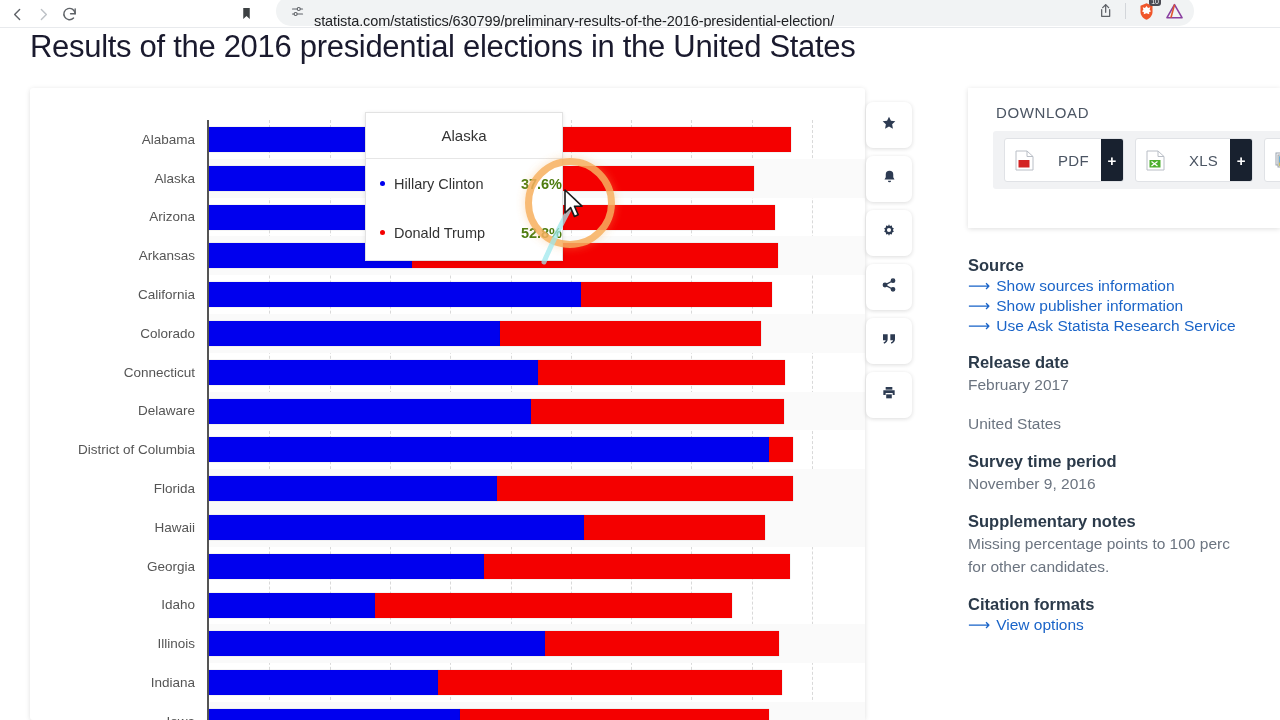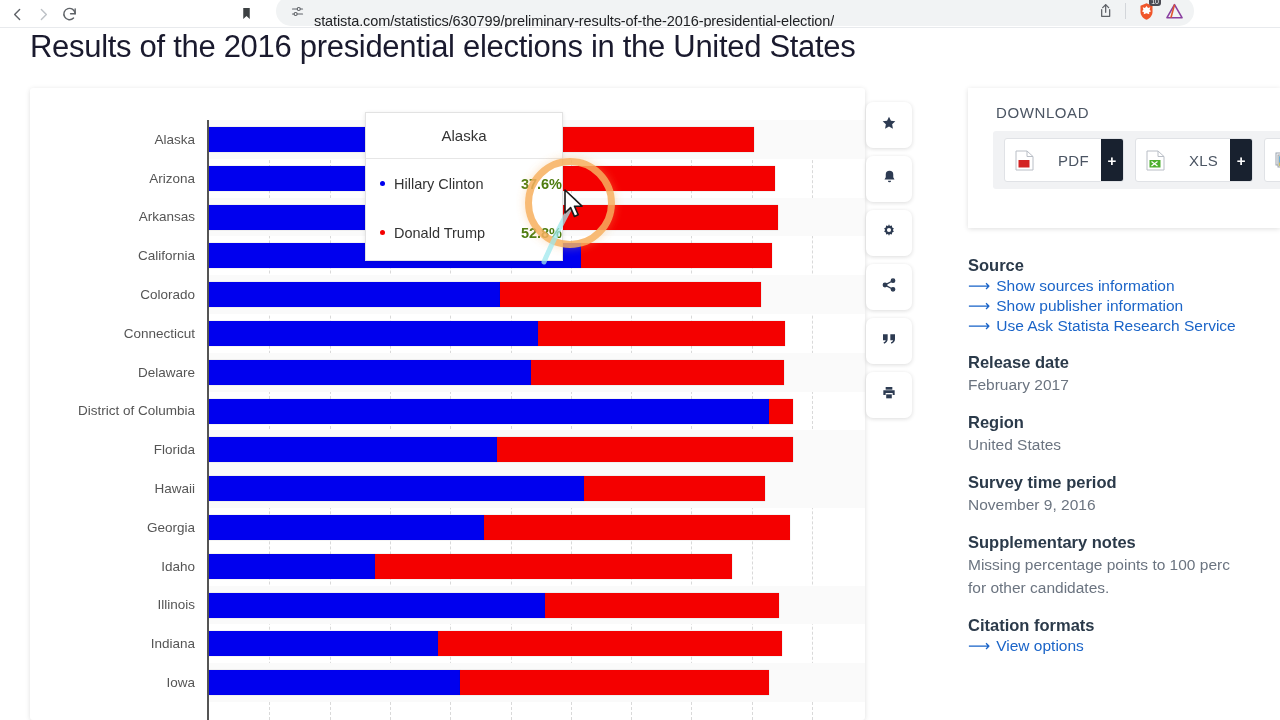--- a/index.html
+++ b/index.html
@@ -257,20 +257,26 @@
           <div class="grid-line" style="left: 420.2px;"></div>
           <div class="grid-line" style="left: 480.5px;"></div>
           <div class="grid-line" style="left: 540.8px;"></div>
           <div class="grid-line" style="left: 601.1px;"></div>
           <div class="grid-line" style="left: 661.4px;"></div>
           <div class="grid-line" style="left: 721.7px;"></div>
           <div class="grid-line" style="left: 782px;"></div>
         </div>
       <div class="axis-line"></div>
       <div class="rows" id="chart-rows">
+          <div class="row">
+            <div class="band"></div>
+            <div class="ylabel">Alabama</div>
+            <div class="bar blue" style="left: 179px; width: 207.432px;"></div>
+            <div class="bar red" style="left: 386.432px; width: 374.463px;"></div>
+          </div>
           <div class="row alt">
             <div class="band"></div>
             <div class="ylabel">Alaska</div>
             <div class="bar blue" style="left: 179px; width: 226.728px;"></div>
             <div class="bar red" style="left: 405.728px; width: 318.384px;"></div>
           </div>
           <div class="row">
             <div class="band"></div>
             <div class="ylabel">Arizona</div>
             <div class="bar blue" style="left: 179px; width: 271.953px;"></div>
@@ -494,21 +500,20 @@
         <a class="lnk" href="#"><span class="arw">⟶</span><span>Show publisher information</span></a>
         <a class="lnk" href="#"><span class="arw">⟶</span><span>Use Ask Statista Research Service</span></a>
       </div>
 
       <div class="block">
         <h4>Release date</h4>
         <div class="val">February 2017</div>
       </div>
 
       <div class="block">
-        <h4>Region</h4>
         <div class="val">United States</div>
       </div>
 
       <div class="block">
         <h4>Survey time period</h4>
         <div class="val">November 9, 2016</div>
       </div>
 
       <div class="block">
         <h4>Supplementary notes</h4>

